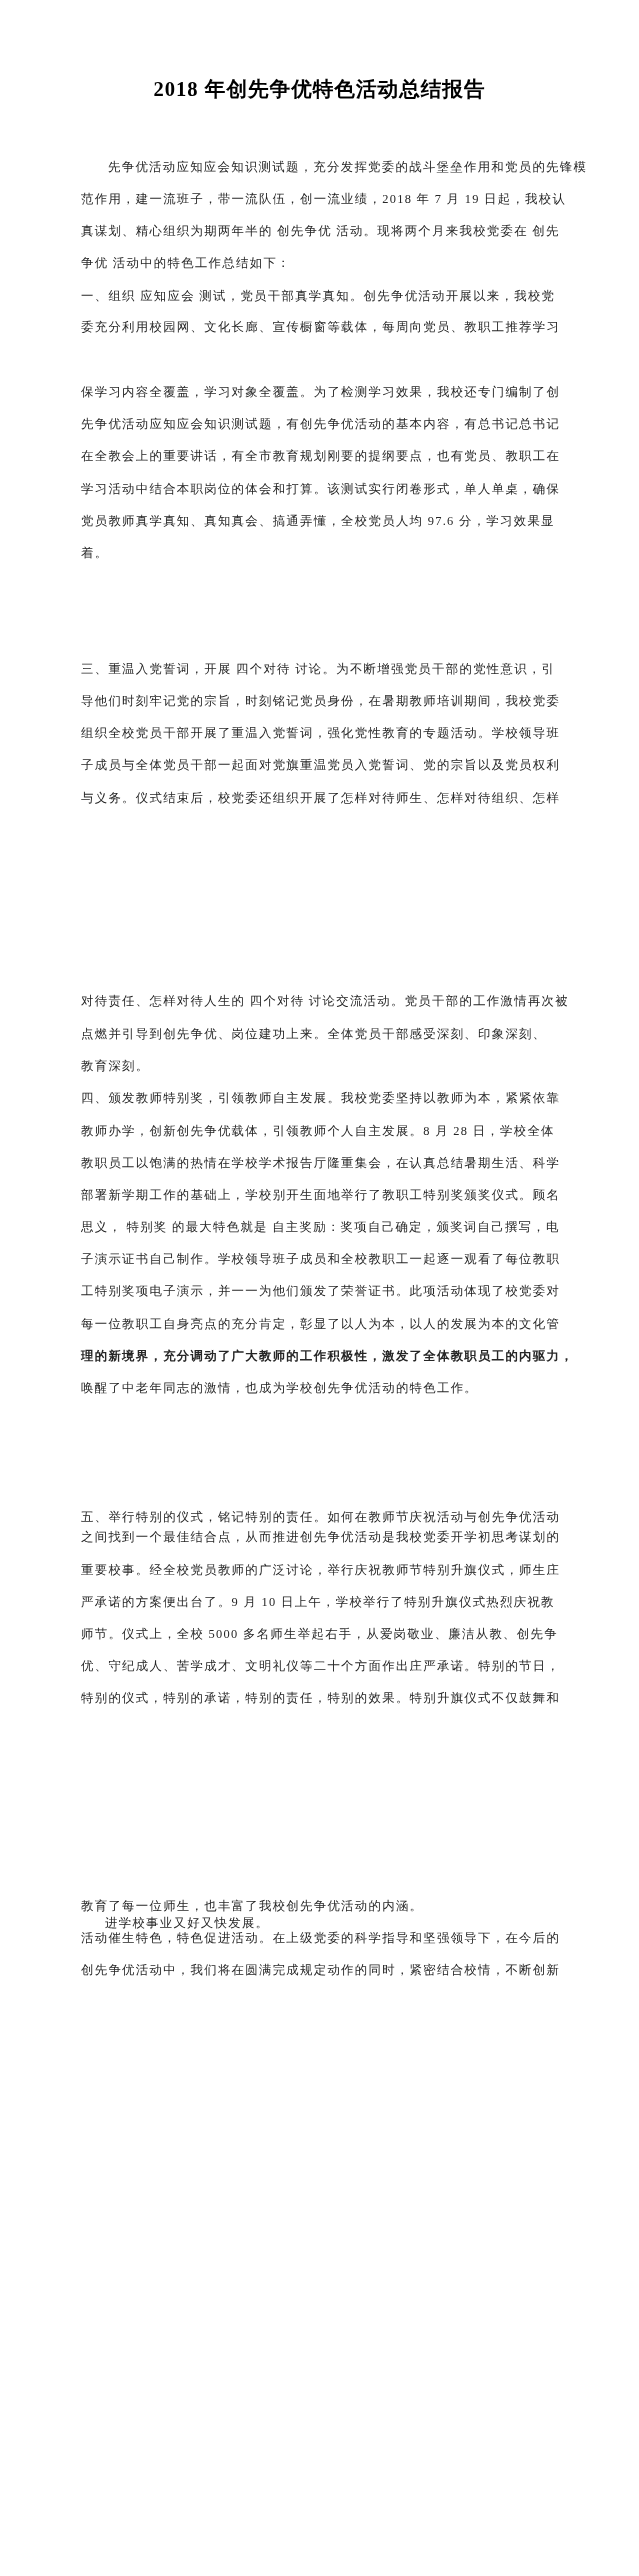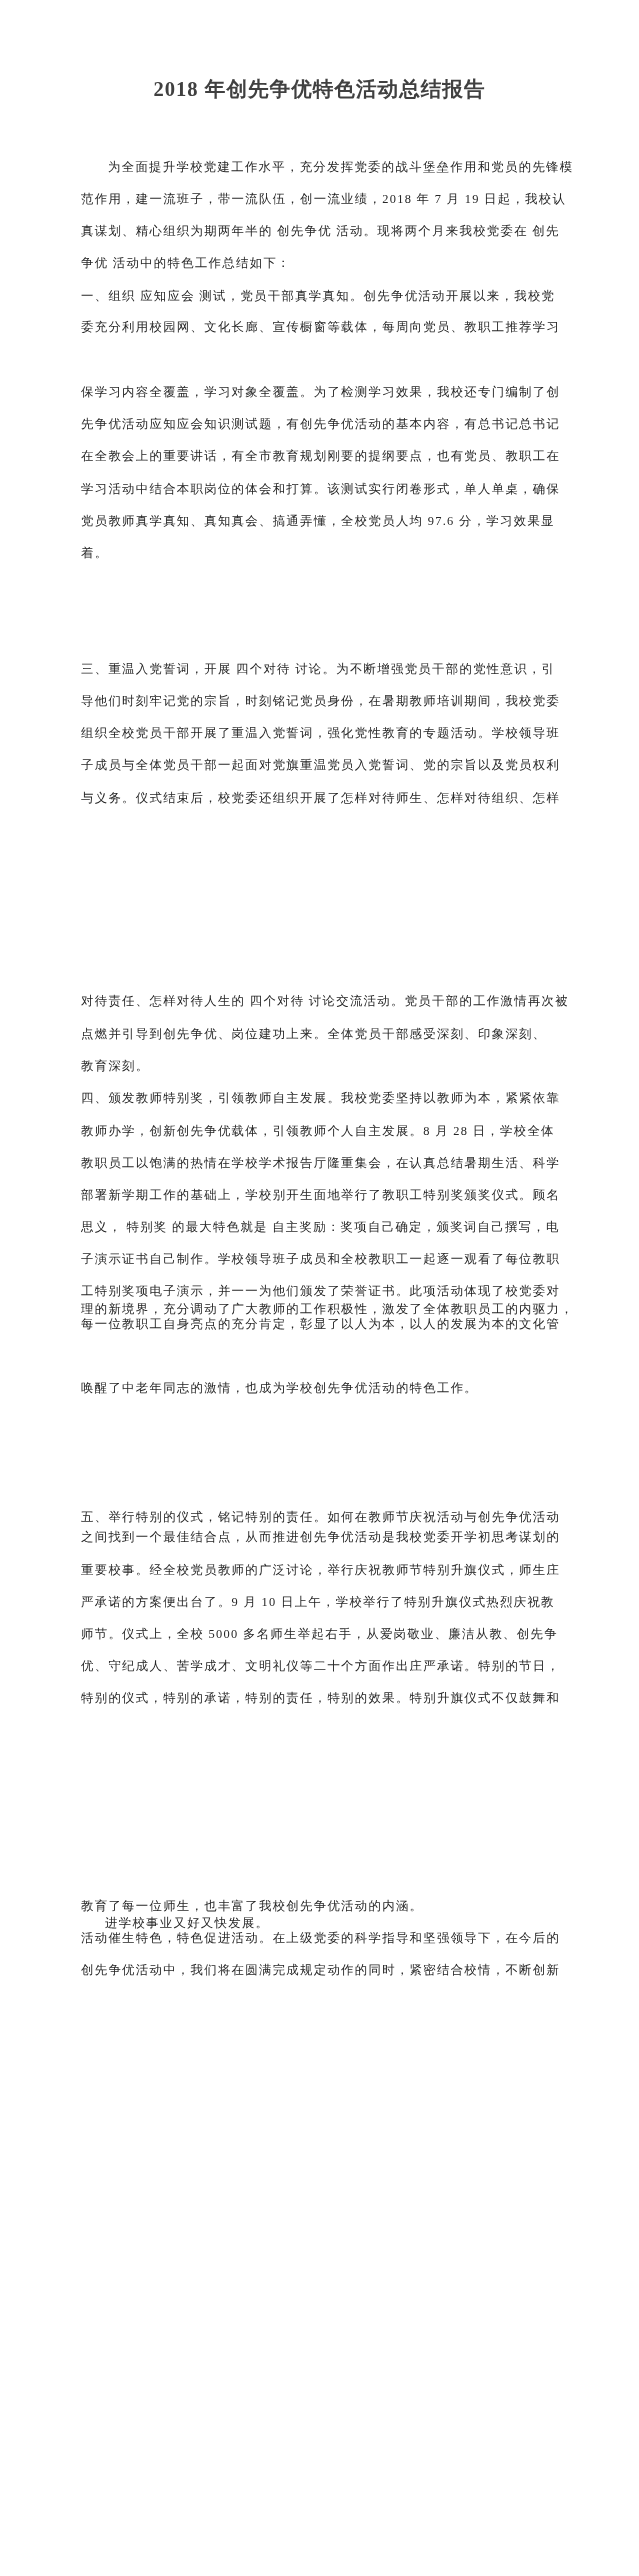--- a/index.html
+++ b/index.html
@@ -18,21 +18,21 @@
   .doc-title {
     position: absolute;
     top: 75px;
     left: 0;
     width: 100%;
     margin: 0;
     text-align: center;
     font-size: 20.6px;
     font-weight: bold;
     letter-spacing: 1px;
-    color: #404040;
+    color: #000000;
   }
   .text-layer {
     position: absolute;
     top: 0;
     left: 0;
     width: 100%;
     height: 100%;
   }
   .text-line {
     position: absolute;
@@ -46,21 +46,21 @@
   .text-line.indent {
     left: 108px;
   }
 </style>
 </head>
 <body>
 
 <div class="page">
   <h1 class="doc-title">2018 年创先争优特色活动总结报告</h1>
   <div class="text-layer" id="text-layer">
-      <div class="text-line indent" style="top: 160px;">为全面提升学校党建工作水平，充分发挥党委的战斗堡垒作用和党员的先锋模</div>
+      <div class="text-line indent" style="top: 160px;">先争优活动应知应会知识测试题，充分发挥党委的战斗堡垒作用和党员的先锋模</div>
       <div class="text-line" style="top: 192px;">范作用，建一流班子，带一流队伍，创一流业绩，2018 年 7 月 19 日起，我校认</div>
       <div class="text-line" style="top: 224px;">真谋划、精心组织为期两年半的 创先争优 活动。现将两个月来我校党委在 创先</div>
       <div class="text-line" style="top: 256px;">争优 活动中的特色工作总结如下：</div>
       <div class="text-line" style="top: 289px;">一、组织 应知应会 测试，党员干部真学真知。创先争优活动开展以来，我校党</div>
       <div class="text-line" style="top: 320px;">委充分利用校园网、文化长廊、宣传橱窗等载体，每周向党员、教职工推荐学习</div>
       <div class="text-line" style="top: 385px;">保学习内容全覆盖，学习对象全覆盖。为了检测学习效果，我校还专门编制了创</div>
       <div class="text-line" style="top: 417px;">先争优活动应知应会知识测试题，有创先争优活动的基本内容，有总书记总书记</div>
       <div class="text-line" style="top: 449px;">在全教会上的重要讲话，有全市教育规划刚要的提纲要点，也有党员、教职工在</div>
       <div class="text-line" style="top: 482px;">学习活动中结合本职岗位的体会和打算。该测试实行闭卷形式，单人单桌，确保</div>
       <div class="text-line" style="top: 514px;">党员教师真学真知、真知真会、搞通弄懂，全校党员人均 97.6 分，学习效果显</div>
@@ -74,21 +74,21 @@
       <div class="text-line" style="top: 1027px;">点燃并引导到创先争优、岗位建功上来。全体党员干部感受深刻、印象深刻、</div>
       <div class="text-line" style="top: 1059px;">教育深刻。</div>
       <div class="text-line" style="top: 1091px;">四、颁发教师特别奖，引领教师自主发展。我校党委坚持以教师为本，紧紧依靠</div>
       <div class="text-line" style="top: 1124px;">教师办学，创新创先争优载体，引领教师个人自主发展。8 月 28 日，学校全体</div>
       <div class="text-line" style="top: 1156px;">教职员工以饱满的热情在学校学术报告厅隆重集会，在认真总结暑期生活、科学</div>
       <div class="text-line" style="top: 1188px;">部署新学期工作的基础上，学校别开生面地举行了教职工特别奖颁奖仪式。顾名</div>
       <div class="text-line" style="top: 1220px;">思义， 特别奖 的最大特色就是 自主奖励：奖项自己确定，颁奖词自己撰写，电</div>
       <div class="text-line" style="top: 1252px;">子演示证书自己制作。学校领导班子成员和全校教职工一起逐一观看了每位教职</div>
       <div class="text-line" style="top: 1284px;">工特别奖项电子演示，并一一为他们颁发了荣誉证书。此项活动体现了校党委对</div>
       <div class="text-line" style="top: 1317px;">每一位教职工自身亮点的充分肯定，彰显了以人为本，以人的发展为本的文化管</div>
-      <div class="text-line" style="top: 1302px;">理的新境界，充分调动了广大教师的工作积极性，激发了全体教职员工的内驱力，</div>
+      <div class="text-line" style="top: 1349px; font-weight: bold;">理的新境界，充分调动了广大教师的工作积极性，激发了全体教职员工的内驱力，</div>
       <div class="text-line" style="top: 1381px;">唤醒了中老年同志的激情，也成为学校创先争优活动的特色工作。</div>
       <div class="text-line" style="top: 1498px; margin-top: 12px;">五、举行特别的仪式，铭记特别的责任。如何在教师节庆祝活动与创先争优活动</div>
       <div class="text-line" style="top: 1530px;">之间找到一个最佳结合点，从而推进创先争优活动是我校党委开学初思考谋划的</div>
       <div class="text-line" style="top: 1563px;">重要校事。经全校党员教师的广泛讨论，举行庆祝教师节特别升旗仪式，师生庄</div>
       <div class="text-line" style="top: 1595px;">严承诺的方案便出台了。9 月 10 日上午，学校举行了特别升旗仪式热烈庆祝教</div>
       <div class="text-line" style="top: 1627px;">师节。仪式上，全校 5000 多名师生举起右手，从爱岗敬业、廉洁从教、创先争</div>
       <div class="text-line" style="top: 1659px;">优、守纪成人、苦学成才、文明礼仪等二十个方面作出庄严承诺。特别的节日，</div>
       <div class="text-line" style="top: 1691px;">特别的仪式，特别的承诺，特别的责任，特别的效果。特别升旗仪式不仅鼓舞和</div>
       <div class="text-line" style="top: 1899px;">教育了每一位师生，也丰富了我校创先争优活动的内涵。</div>
       <div class="text-line" style="top: 1931px;">活动催生特色，特色促进活动。在上级党委的科学指导和坚强领导下，在今后的</div>

